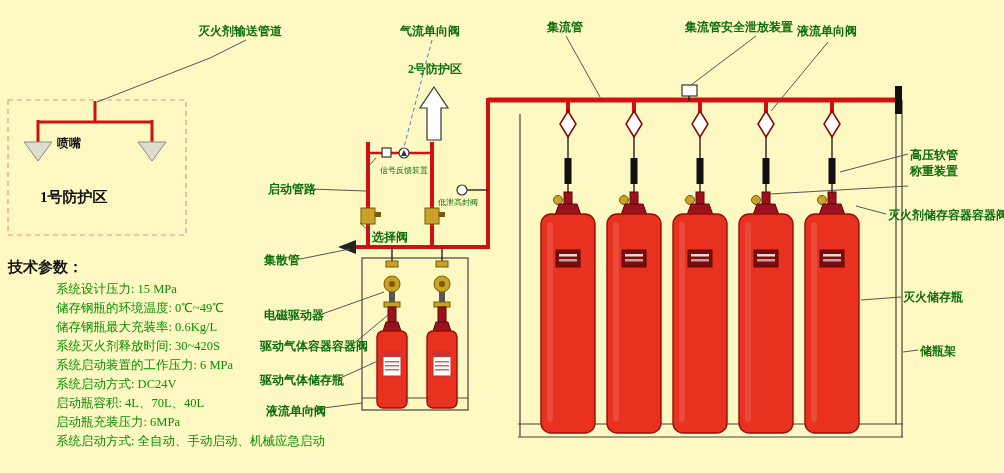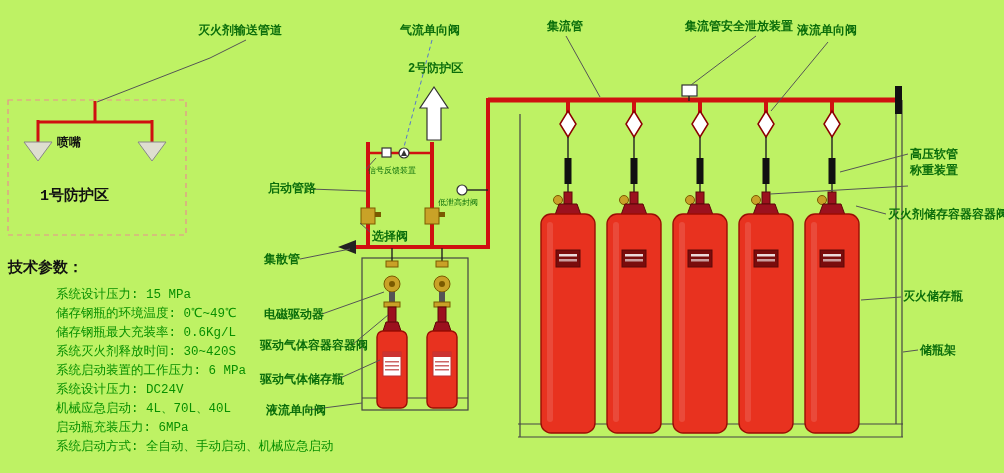--- a/index.html
+++ b/index.html
@@ -1,29 +1,29 @@
 <!DOCTYPE html>
 <html style="--pipe_red: #cf1110; --cylinder_red: #e8321f; --label_green: #0b6e0b; --param_green: #089000; --leader_blue: #5577cc; --brass: #c9a227;"><head>
 <meta charset="utf-8">
 <style>
   html,body{margin:0;padding:0;background:#fff;}
   .canvas{
-    position:relative;width:1004px;height:473px;background:#bef264;
-    font-family:Liberation Mono, monospace;overflow:hidden;
+    position:relative;width:1004px;height:473px;background:#fef9c3;
+    font-family:Liberation Serif, serif;overflow:hidden;
   }
   .canvas svg{position:absolute;left:0;top:0;}
   .lbl{
     position:absolute;color:var(--label_green,#0b6e0b);font-size:12px;
     white-space:nowrap;line-height:14px;font-weight:bold;
   }
   .lbl.tiny{font-size:8px;line-height:9px;font-weight:normal;}
   .lbl.black{color:#111;}
   .lbl.zone1{font-size:15px;color:#111;font-weight:bold;}
   .params{position:absolute;left:8px;top:258px;}
-  .params .hd{font-size:15px;font-weight:bold;color:#111;margin-bottom:9px;white-space:nowrap;}
+  .params .hd{font-size:15px;font-weight:bold;color:#111;margin-bottom:3px;white-space:nowrap;}
   .params .line{font-size:12.5px;color:var(--param_green,#089000);line-height:19px;white-space:nowrap;margin-left:48px;}
   
   .pipe{stroke:var(--pipe_red,#cf1110);fill:none;}
   .leader{stroke:#555;stroke-width:1;fill:none;}
   .leader.blue{stroke:var(--leader_blue,#5577cc);stroke-dasharray:4 3;}
   .thin{stroke:#222;stroke-width:1.4;fill:none;}
   .frame{stroke:#444;stroke-width:1.2;fill:none;}
   .cylbody{fill:var(--cylinder_red,#e8321f);stroke:#9a0d05;stroke-width:1.4;}
   .brass{fill:var(--brass,#c9a227);stroke:#7a5a00;stroke-width:1;}
   .dark{fill:#111;}
@@ -169,21 +169,21 @@
   <div class="lbl" style="left:400px;top:24px">气流单向阀</div>
   <div class="lbl" style="left:547px;top:20px">集流管</div>
   <div class="lbl" style="left:685px;top:20px">集流管安全泄放装置</div>
   <div class="lbl" style="left:797px;top:24px">液流单向阀</div>
 
   <div class="lbl" style="left:408px;top:62px">2号防护区</div>
   <div class="lbl black" style="left:57px;top:136px">喷嘴</div>
   <div class="lbl zone1" style="left:40px;top:190px">1号防护区</div>
 
   <div class="lbl" style="left:268px;top:182px">启动管路</div>
-  <div class="lbl tiny" style="left:368px;top:166px">信号反馈装置</div>
+  <div class="lbl tiny" style="left:380px;top:166px">信号反馈装置</div>
   <div class="lbl tiny" style="left:438px;top:198px">低泄高封阀</div>
   <div class="lbl" style="left:372px;top:230px">选择阀</div>
   <div class="lbl" style="left:264px;top:253px">集散管</div>
   <div class="lbl" style="left:264px;top:308px">电磁驱动器</div>
   <div class="lbl" style="left:260px;top:339px">驱动气体容器容器阀</div>
   <div class="lbl" style="left:260px;top:373px">驱动气体储存瓶</div>
   <div class="lbl" style="left:266px;top:404px">液流单向阀</div>
 
   <div class="lbl" style="left:910px;top:148px">高压软管</div>
   <div class="lbl" style="left:910px;top:164px">称重装置</div>
@@ -191,19 +191,19 @@
   <div class="lbl" style="left:903px;top:290px">灭火储存瓶</div>
   <div class="lbl" style="left:920px;top:344px">储瓶架</div>
 
   <div class="params">
     <div class="hd">技术参数：</div>
     <div class="line">系统设计压力: 15 MPa</div>
     <div class="line">储存钢瓶的环境温度: 0℃~49℃</div>
     <div class="line">储存钢瓶最大充装率: 0.6Kg/L</div>
     <div class="line">系统灭火剂释放时间: 30~420S</div>
     <div class="line">系统启动装置的工作压力: 6 MPa</div>
-    <div class="line">系统设计压力: DC24V</div>
-    <div class="line">机械应急启动: 4L、70L、40L</div>
+    <div class="line">系统启动方式: DC24V</div>
+    <div class="line">启动瓶容积: 4L、70L、40L</div>
     <div class="line">启动瓶充装压力: 6MPa</div>
     <div class="line">系统启动方式: 全自动、手动启动、机械应急启动</div>
   </div>
 
 </div>
 
 </body></html>

